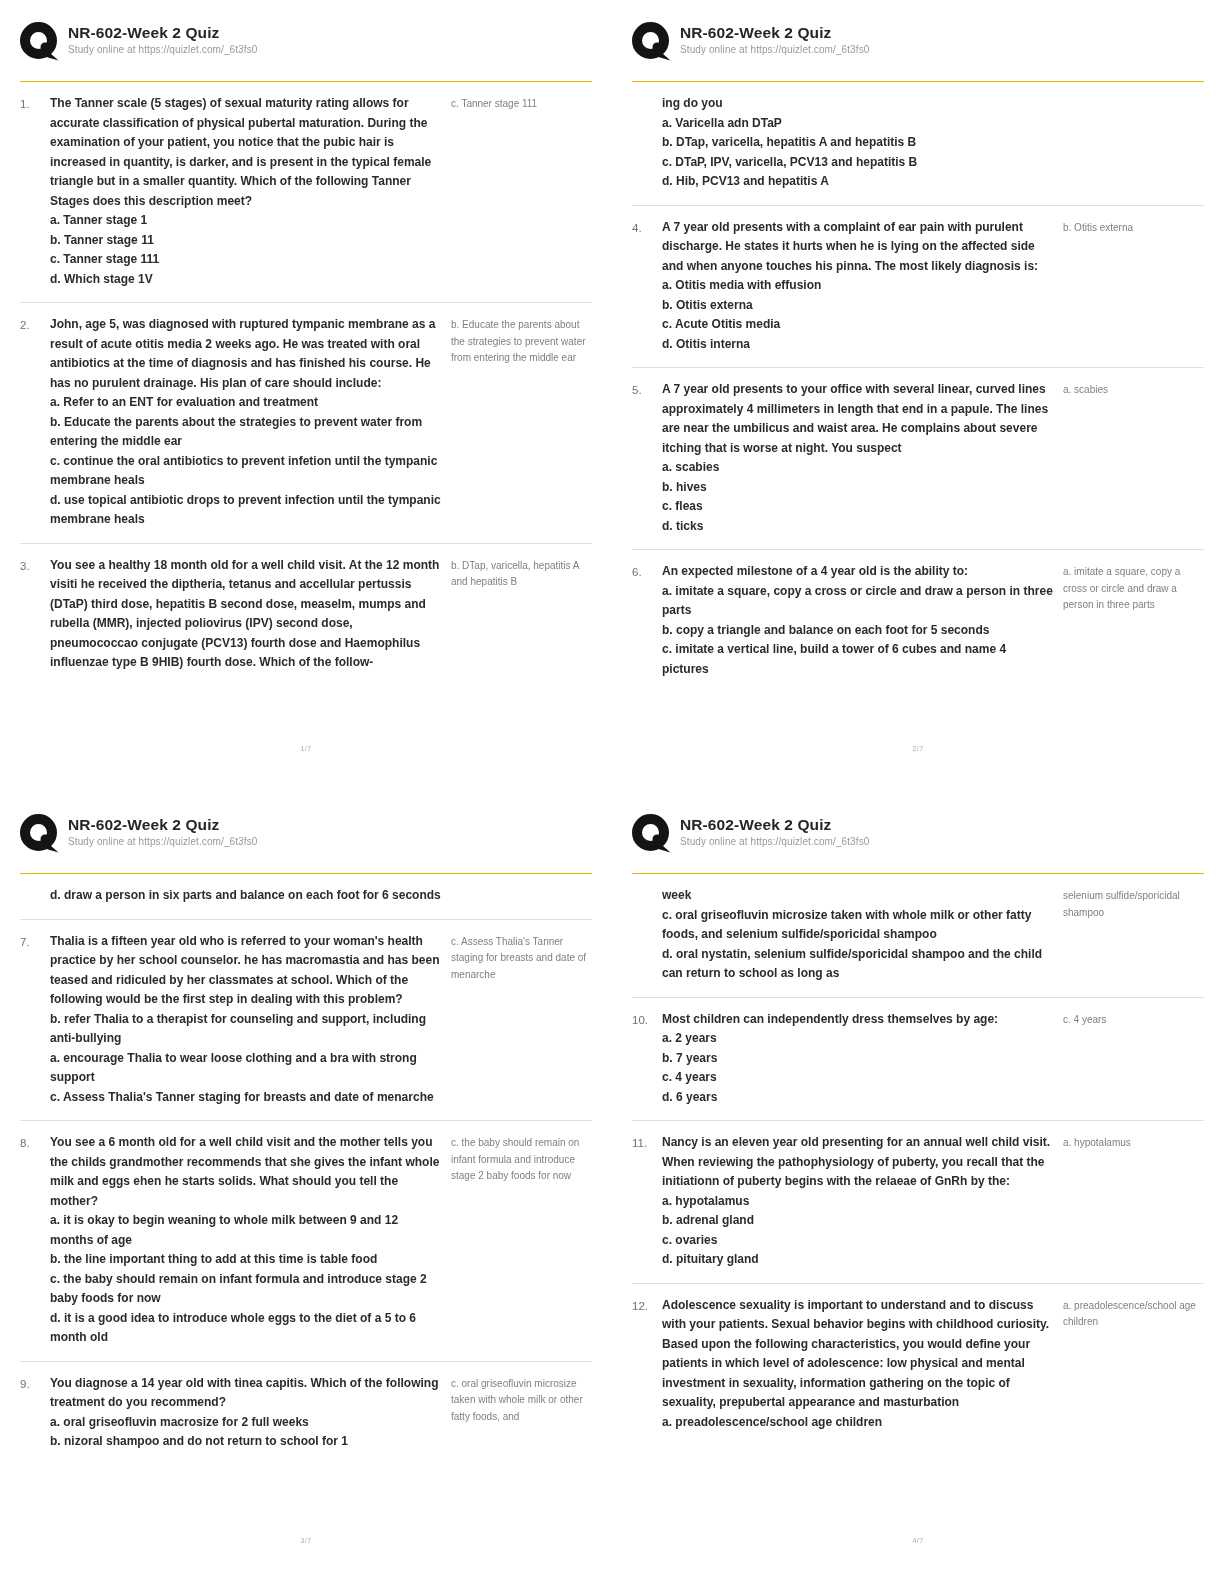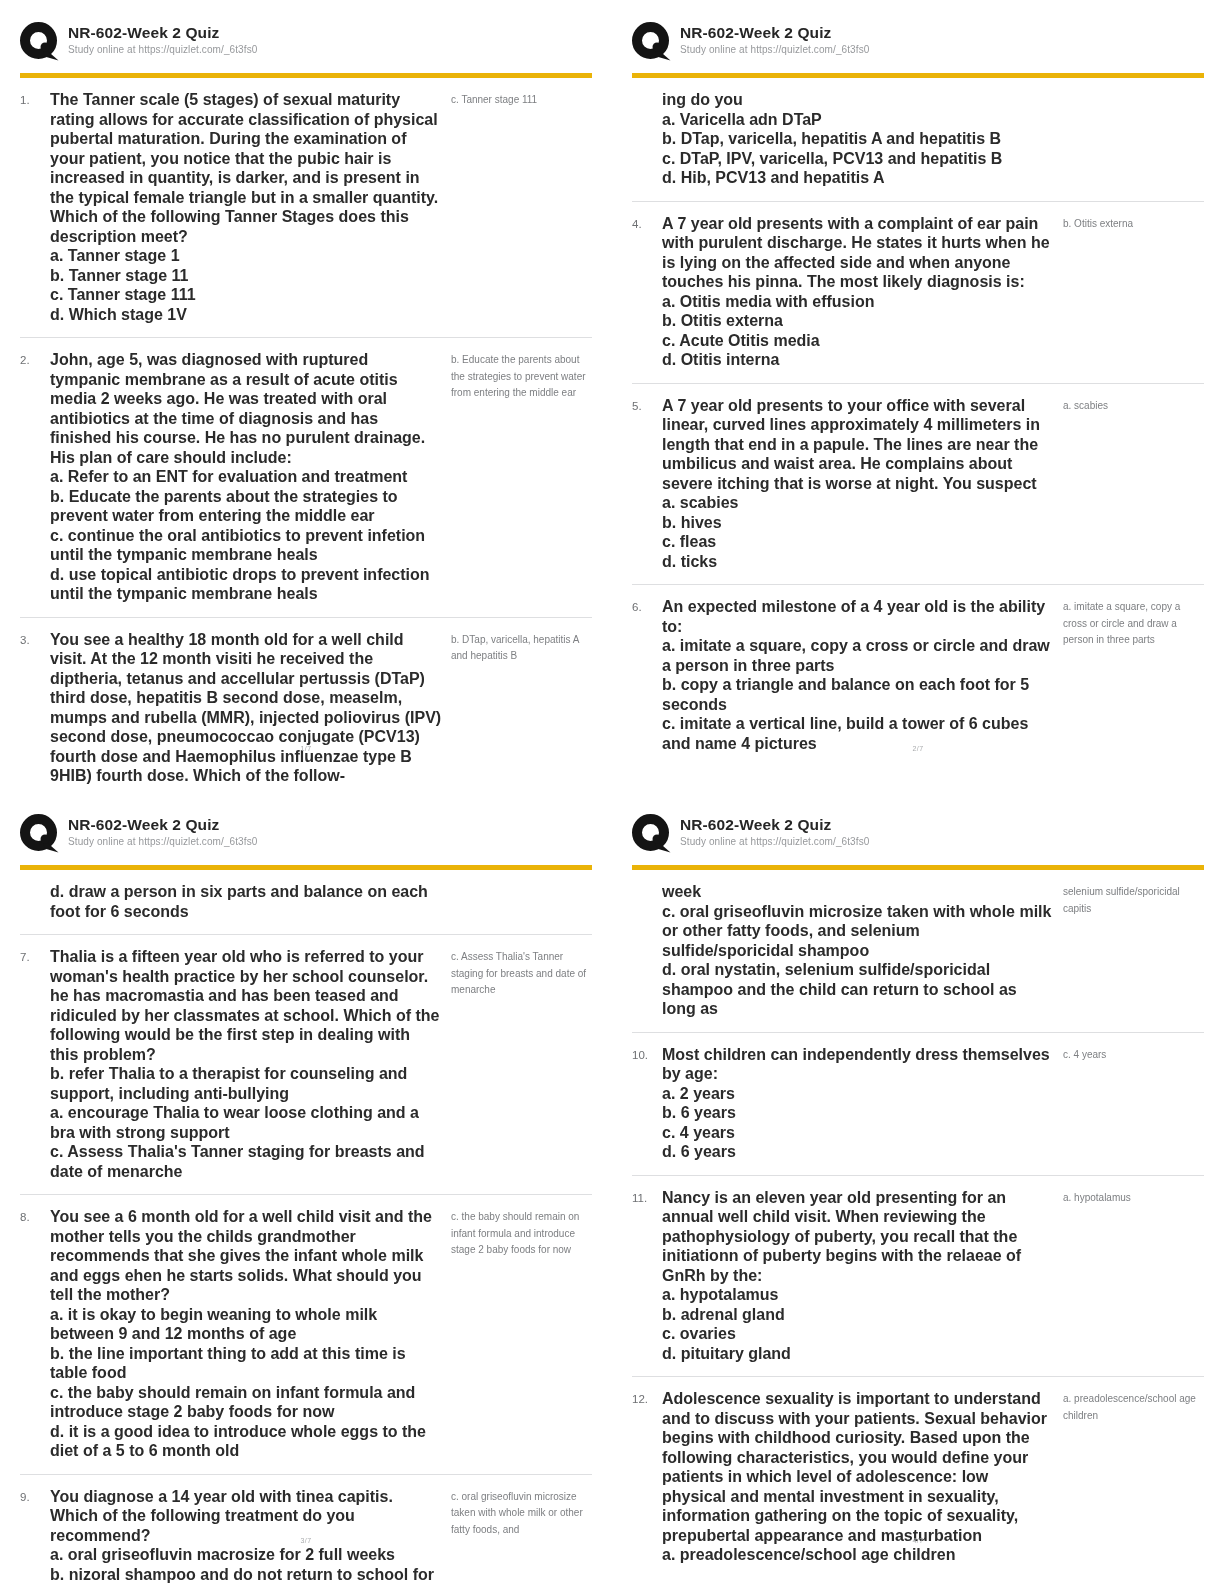--- a/index.html
+++ b/index.html
@@ -1,31 +1,31 @@
 <!DOCTYPE html>
 <html><head>
 <meta charset="utf-8">
 <style>
   html,body{margin:0;padding:0;background:#ffffff;}
   .sheet{position:relative;width:1224px;height:1584px;background:#fff;
          font-family:"Liberation Sans",sans-serif;color:#2b2b2b;overflow:hidden;}
   .grid{display:grid;grid-template-columns:612px 612px;grid-template-rows:792px 792px;}
   .page{position:relative;width:612px;height:792px;box-sizing:border-box;
         padding:20px 20px 0 20px;overflow:hidden;background:#fff;}
-  .hdr{display:flex;align-items:flex-start;gap:8px;padding:2px 0 11px 0;
-       border-bottom:5px solid #eab308;}
+  .hdr{display:flex;align-items:flex-start;gap:8px;padding:2px 0 19px 0;
+       border-bottom:1px solid #eab308;}
   .logo{width:40px;height:40px;flex:0 0 auto;display:block;}
   .hdr-text{padding-top:1px;}
   .hdr-title{font-size:15.5px;font-weight:700;color:#262626;letter-spacing:.1px;line-height:19px;}
   .hdr-sub{font-size:10px;color:#97999c;margin-top:2px;letter-spacing:.1px;}
   .pbody{width:572px;}
   .block{display:flex;align-items:flex-start;padding:12px 0 13px 0;border-bottom:1px solid #dedfe1;}
   .block:last-child{border-bottom:none;}
   .qnum{flex:0 0 30px;font-size:11.5px;color:#6e7073;line-height:19.5px;padding-top:1px;}
-  .qtext{flex:0 0 392px;max-width:392px;font-size:16px;font-weight:600;color:#2b2b2b;line-height:19.5px;}
+  .qtext{flex:0 0 392px;max-width:392px;font-size:12px;font-weight:600;color:#2b2b2b;line-height:19.5px;}
   .qline{margin:0;}
   .qans{flex:1 1 auto;margin-left:9px;font-size:10px;color:#7d7f82;line-height:16.5px;padding-top:2px;}
   .pfoot{position:absolute;left:0;right:0;bottom:40px;text-align:center;
          font-size:7px;color:#a9abad;letter-spacing:.5px;}
 </style>
 </head>
 <body>
 
 <div class="sheet">
   <div class="grid">
@@ -199,28 +199,28 @@
           </div>
         </header>
         <div class="pbody">
           <div class="block">
             <div class="qnum"></div>
             <div class="qtext">
               <p class="qline">week</p>
               <p class="qline">c. oral griseofluvin microsize taken with whole milk or other fatty foods, and selenium sulfide/sporicidal shampoo</p>
               <p class="qline">d. oral nystatin, selenium sulfide/sporicidal shampoo and the child can return to school as long as</p>
             </div>
-            <div class="qans">selenium sulfide/sporicidal capitis</div>
+            <div class="qans">selenium sulfide/sporicidal shampoo</div>
           </div>
           <div class="block">
             <div class="qnum">10.</div>
             <div class="qtext">
               <p class="qline">Most children can independently dress themselves by age:</p>
               <p class="qline">a. 2 years</p>
-              <p class="qline">b. 6 years</p>
+              <p class="qline">b. 7 years</p>
               <p class="qline">c. 4 years</p>
               <p class="qline">d. 6 years</p>
             </div>
             <div class="qans">c. 4 years</div>
           </div>
           <div class="block">
             <div class="qnum">11.</div>
             <div class="qtext">
               <p class="qline">Nancy is an eleven year old presenting for an annual well child visit. When reviewing the pathophysiology of puberty, you recall that the initiationn of puberty begins with the relaeae of GnRh by the:</p>
               <p class="qline">a. hypotalamus</p>

